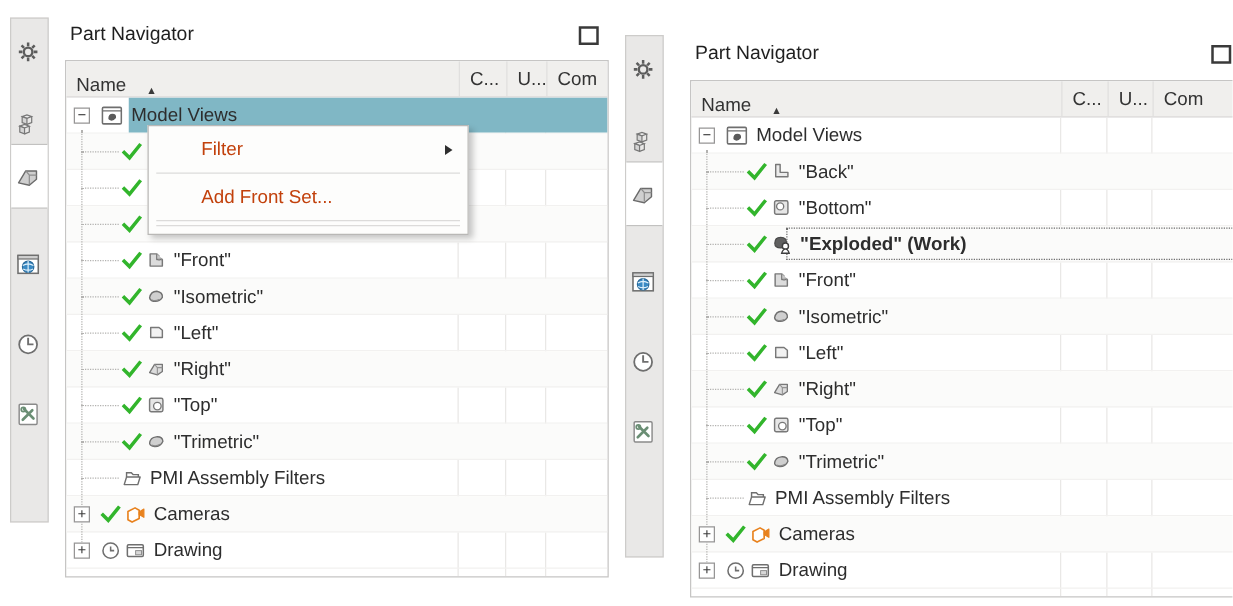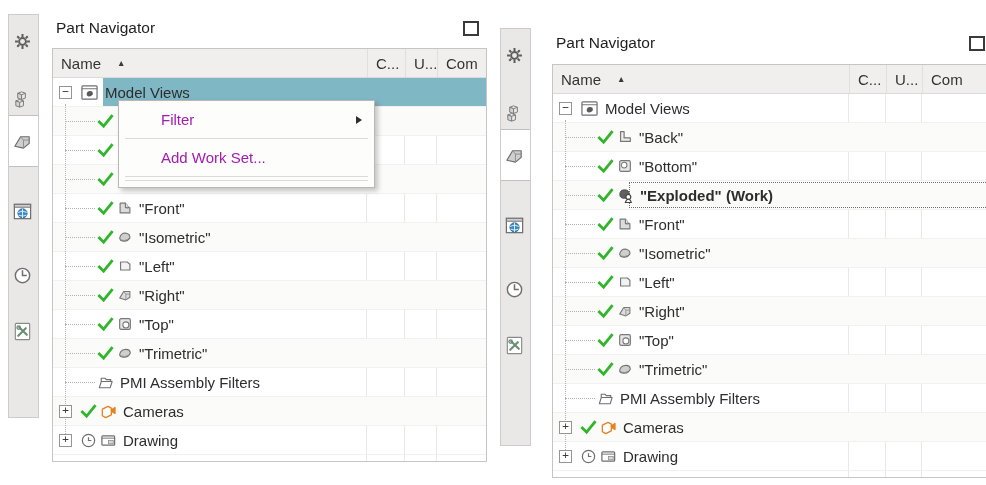--- a/index.html
+++ b/index.html
@@ -27,21 +27,21 @@
   .maxbtn{position:absolute;right:8px;width:12px;height:11px;border:2px solid #3a3a3a;}
 
   .tree-frame{position:absolute;left:6px;right:0;bottom:0;border:1px solid #c6c5c4;background:#fff;overflow:hidden;}
   #shot-left .tree-frame{top:40px;}
   #shot-right .tree-frame{top:42px;}
 
   .tree-header{position:absolute;left:0;right:0;top:0;height:28px;background:#f0efed;
                border-bottom:1px solid #dbdad9;display:flex;}
   .hc{font-size:15px;color:#333;display:flex;align-items:center;padding-left:8px;box-sizing:border-box;
       border-left:1px solid #e0dfde;white-space:nowrap;overflow:hidden;flex:none;}
-  .hc.name{flex:1;border-left:none;}
+  .hc.name{flex:1;border-left:none;align-items:flex-end;}
   .sortasc{font-size:8.5px;color:#3a3a3a;margin-left:16px;}
   #shot-left  .hc.c{width:38px;} #shot-left  .hc.u{width:32px;} #shot-left  .hc.com{width:49px;}
   #shot-right .hc.c{width:37px;} #shot-right .hc.u{width:36px;} #shot-right .hc.com{width:70px;}
 
   .tree-rows{position:absolute;left:0;right:0;top:29px;bottom:0;overflow:hidden;}
   .gl{position:absolute;top:0;bottom:0;width:1px;background:#e9e8e6;z-index:0;}
   #shot-left  .gl1{right:119px;} #shot-left  .gl2{right:81px;}  #shot-left  .gl3{right:49px;}
   #shot-right .gl1{right:143px;} #shot-right .gl2{right:106px;} #shot-right .gl3{right:70px;}
 
   .trow{position:relative;height:29px;box-sizing:border-box;border-bottom:1px solid #f2f1f0;}
@@ -56,21 +56,21 @@
   .ticon{display:inline-flex;align-items:center;margin-right:3px;flex:none;}
   .tlabel{font-size:15px;color:#2d2d2d;white-space:nowrap;padding-left:3px;}
   .tlabel.bold{font-weight:bold;}
   .rowsel{position:absolute;left:50px;right:0;top:0;bottom:0;z-index:1;}
   .rowfocus{position:absolute;left:76px;right:0;top:1px;bottom:1px;border:1px dotted #6e6e6e;z-index:1;}
   .vline{position:absolute;left:12px;top:26px;height:336px;border-left:1px dotted #b3b2b0;z-index:1;}
 
   
   .menu{position:absolute;left:118px;top:100px;width:257px;background:#fdfdfc;border:1px solid #b9b8b6;
         box-shadow:3px 3px 5px rgba(0,0,0,.22);padding:3px 0;box-sizing:border-box;z-index:10;}
-  .mitem{height:31px;display:flex;align-items:center;padding:0 12px 0 42px;font-size:15px;color:#a21caf;position:relative;}
+  .mitem{height:31px;display:flex;align-items:center;padding:0 12px 0 42px;font-size:15px;color:#c2410c;position:relative;}
   .mitem.hl{background:#cde7f1;}
   .msep{border-top:1px solid #dcdbda;margin:3px 6px;}
   .arrow{position:absolute;right:12px;width:0;height:0;border-top:4.5px solid transparent;
          border-bottom:4.5px solid transparent;border-left:6px solid #2f2f2f;}
 </style>
 </head>
 <body>
 
 <div class="shot" id="shot-left">
   <div class="sidebar">
@@ -357,21 +357,21 @@
         </div>
     </div>
   </div>
   <div class="menu">
       <div class="mitem">
         <span>Filter</span>
         <span class="arrow"></span>
       </div>
       <div class="msep"></div>
       <div class="mitem">
-        <span>Add Work Set...</span>
+        <span>Add Front Set...</span>
       </div>
       <div class="msep"></div>
       <div class="msep"></div>
     </div>
 </div>
 
 <div class="shot" id="shot-right">
   <div class="sidebar">
       <div class="sb-item" style="top: 4px;">
         <span class="ticon">

